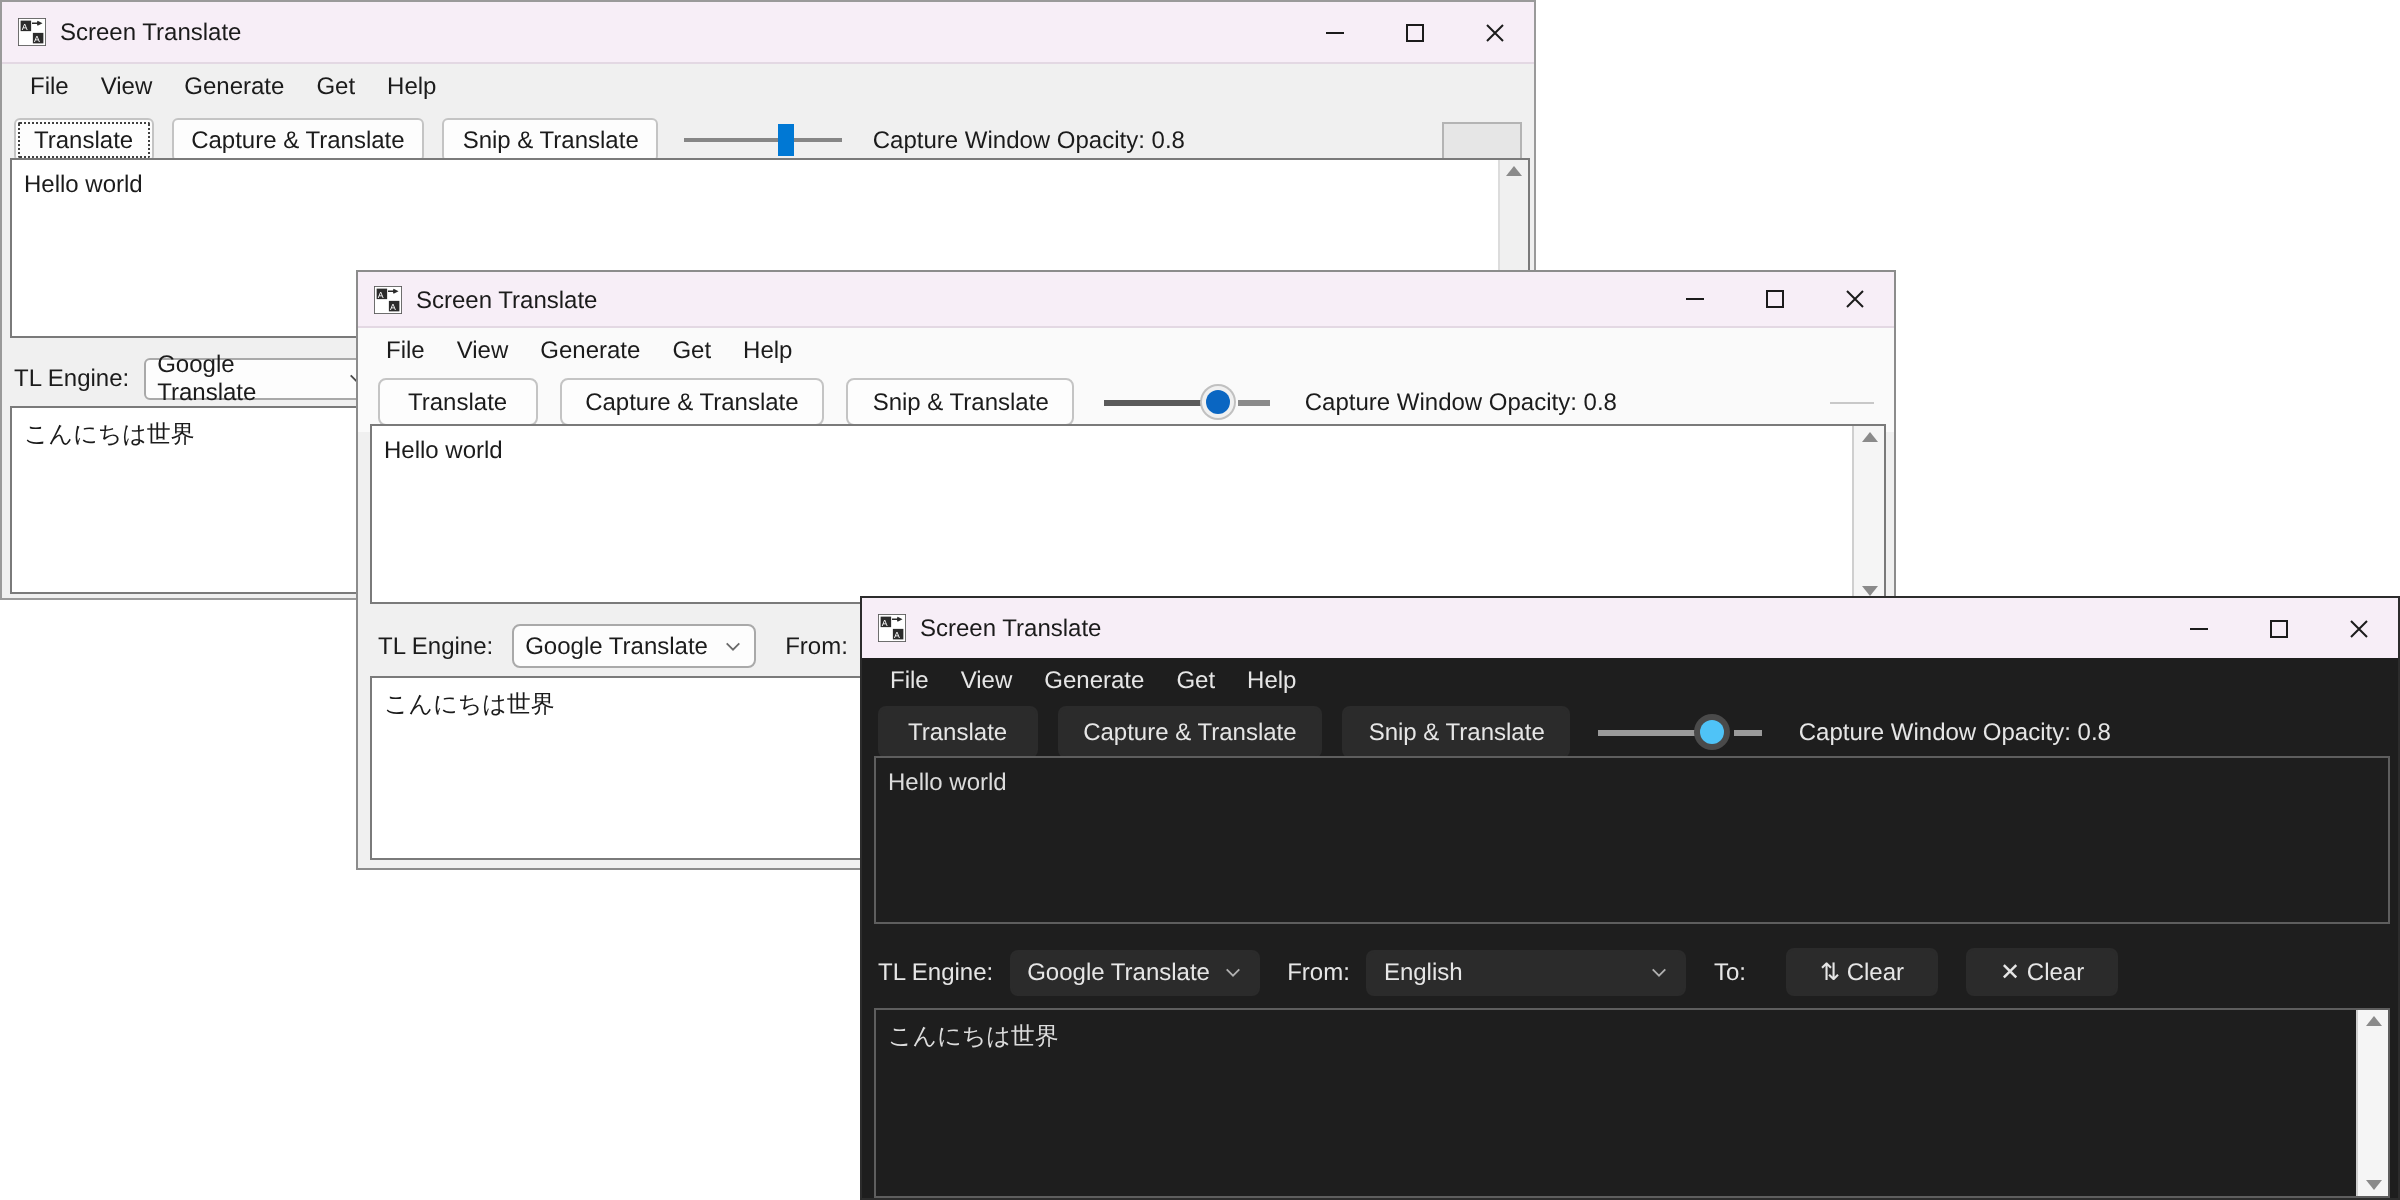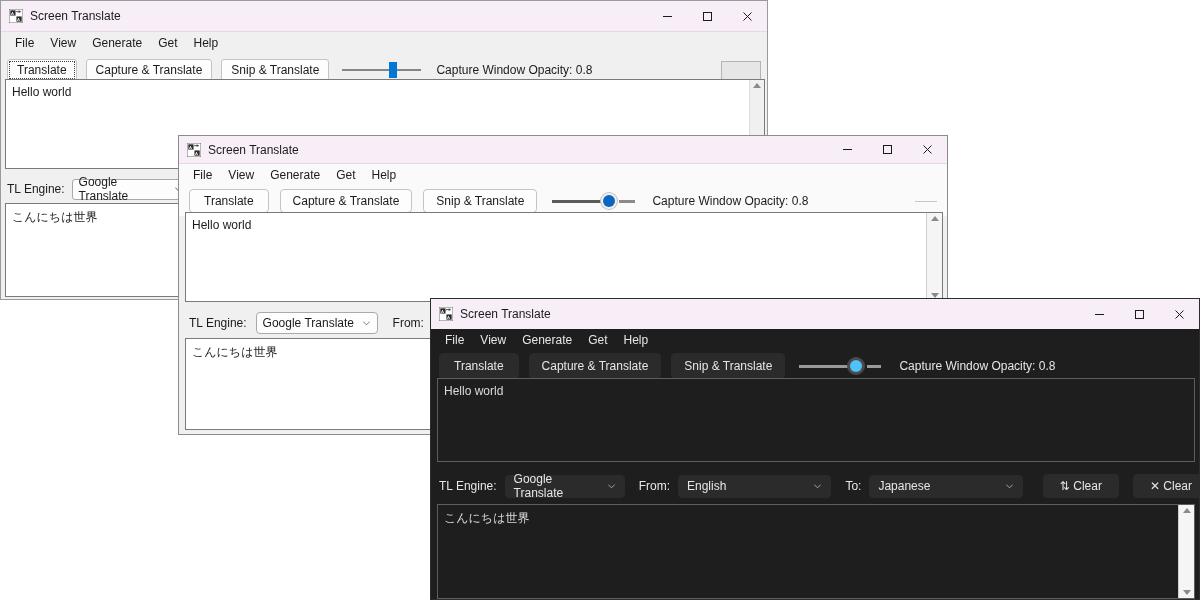--- a/index.html
+++ b/index.html
@@ -322,26 +322,20 @@
         </svg>
     </span>
     <span class="lbl" style="margin-left:6px;">From:</span>
     <span class="combo" style="width:160px;">
       <span>English</span>
       <svg class="chev" viewBox="0 0 10 10">
           <path d="M1.5 3 L5 6.5 L8.5 3" stroke="#b0b0b0" stroke-width="1" fill="none"></path>
         </svg>
     </span>
     <span class="lbl" style="margin-left:6px;text-align:center;">To:</span>
-    <span class="combo" style="width:160px;">
-      <span>Japanese</span>
-      <svg class="chev" viewBox="0 0 10 10">
-          <path d="M1.5 3 L5 6.5 L8.5 3" stroke="#b0b0b0" stroke-width="1" fill="none"></path>
-        </svg>
-    </span>
     <span class="tbtn" style="margin-left:12px;padding:4px 16px;">⇅ Clear</span>
     <span class="tbtn" style="margin-left:6px;padding:4px 16px;">✕ Clear</span>
   </div>
 
   <div class="textarea" style="position:absolute;left:6px;top:205px;width:758px;height:95px;">
     <div class="content">こんにちは世界</div>
     <div class="sbar dk">
       <span class="arrow up"></span>
       <span class="arrow dn"></span>
     </div>

